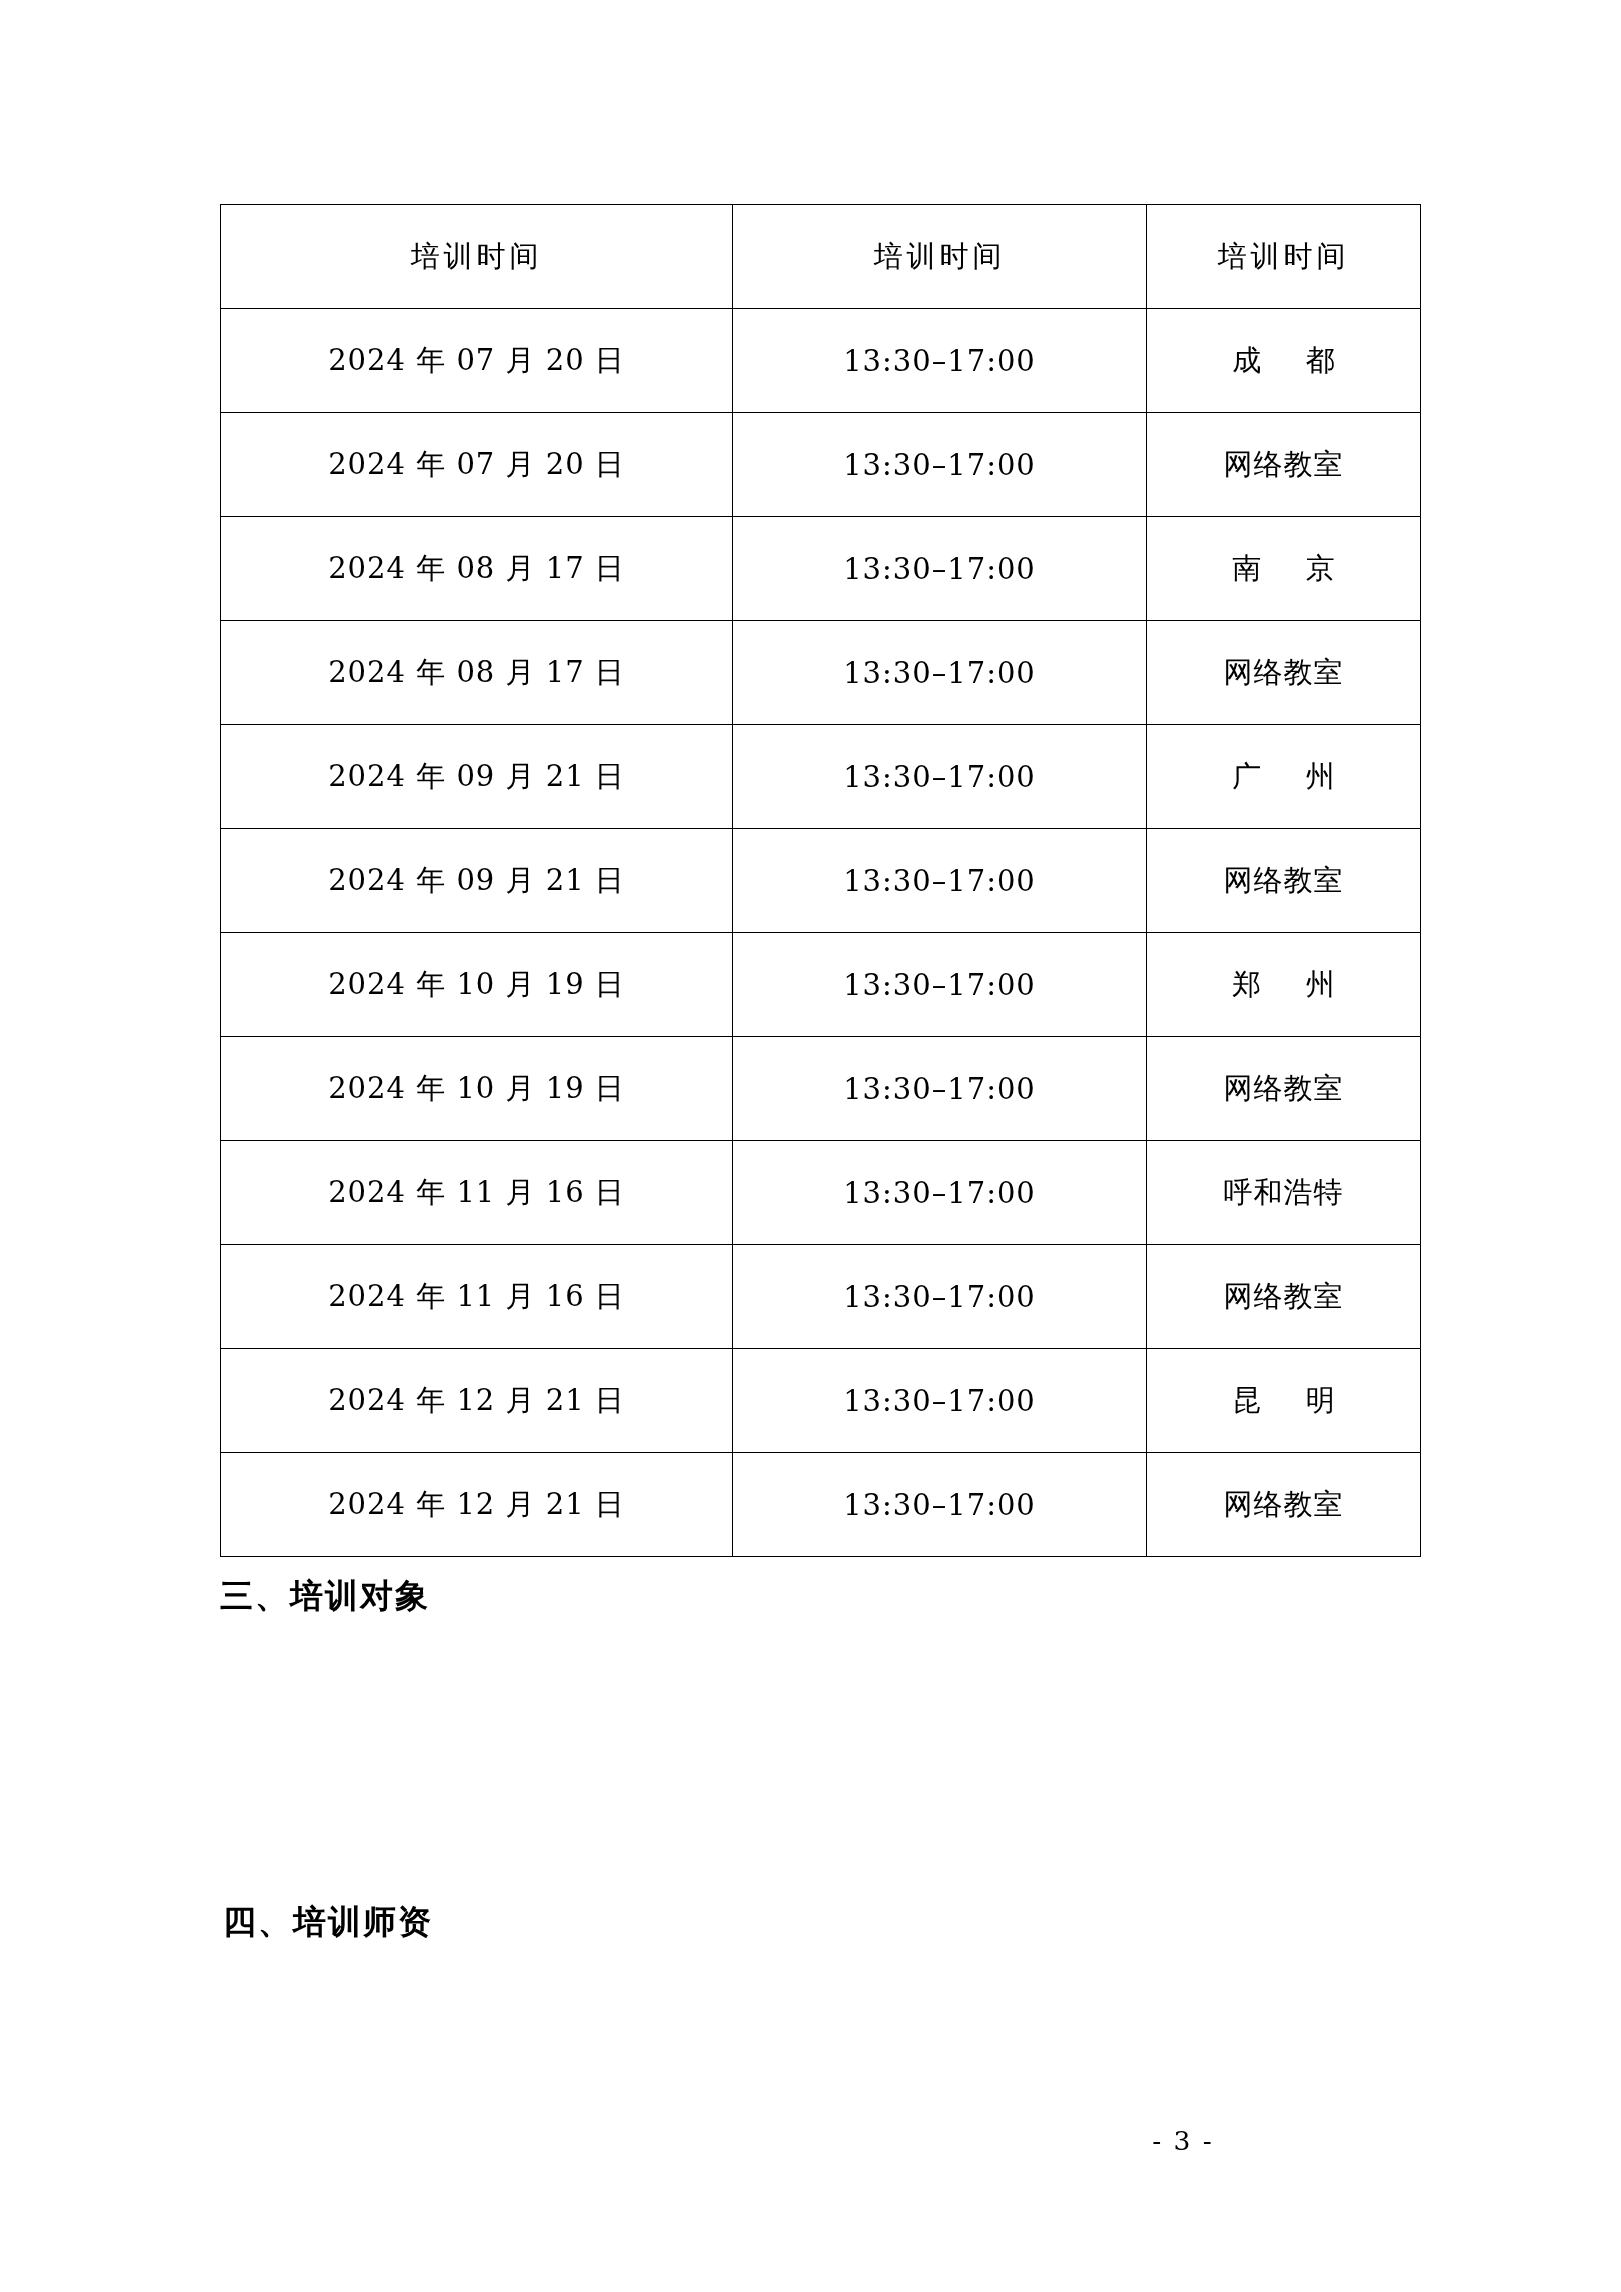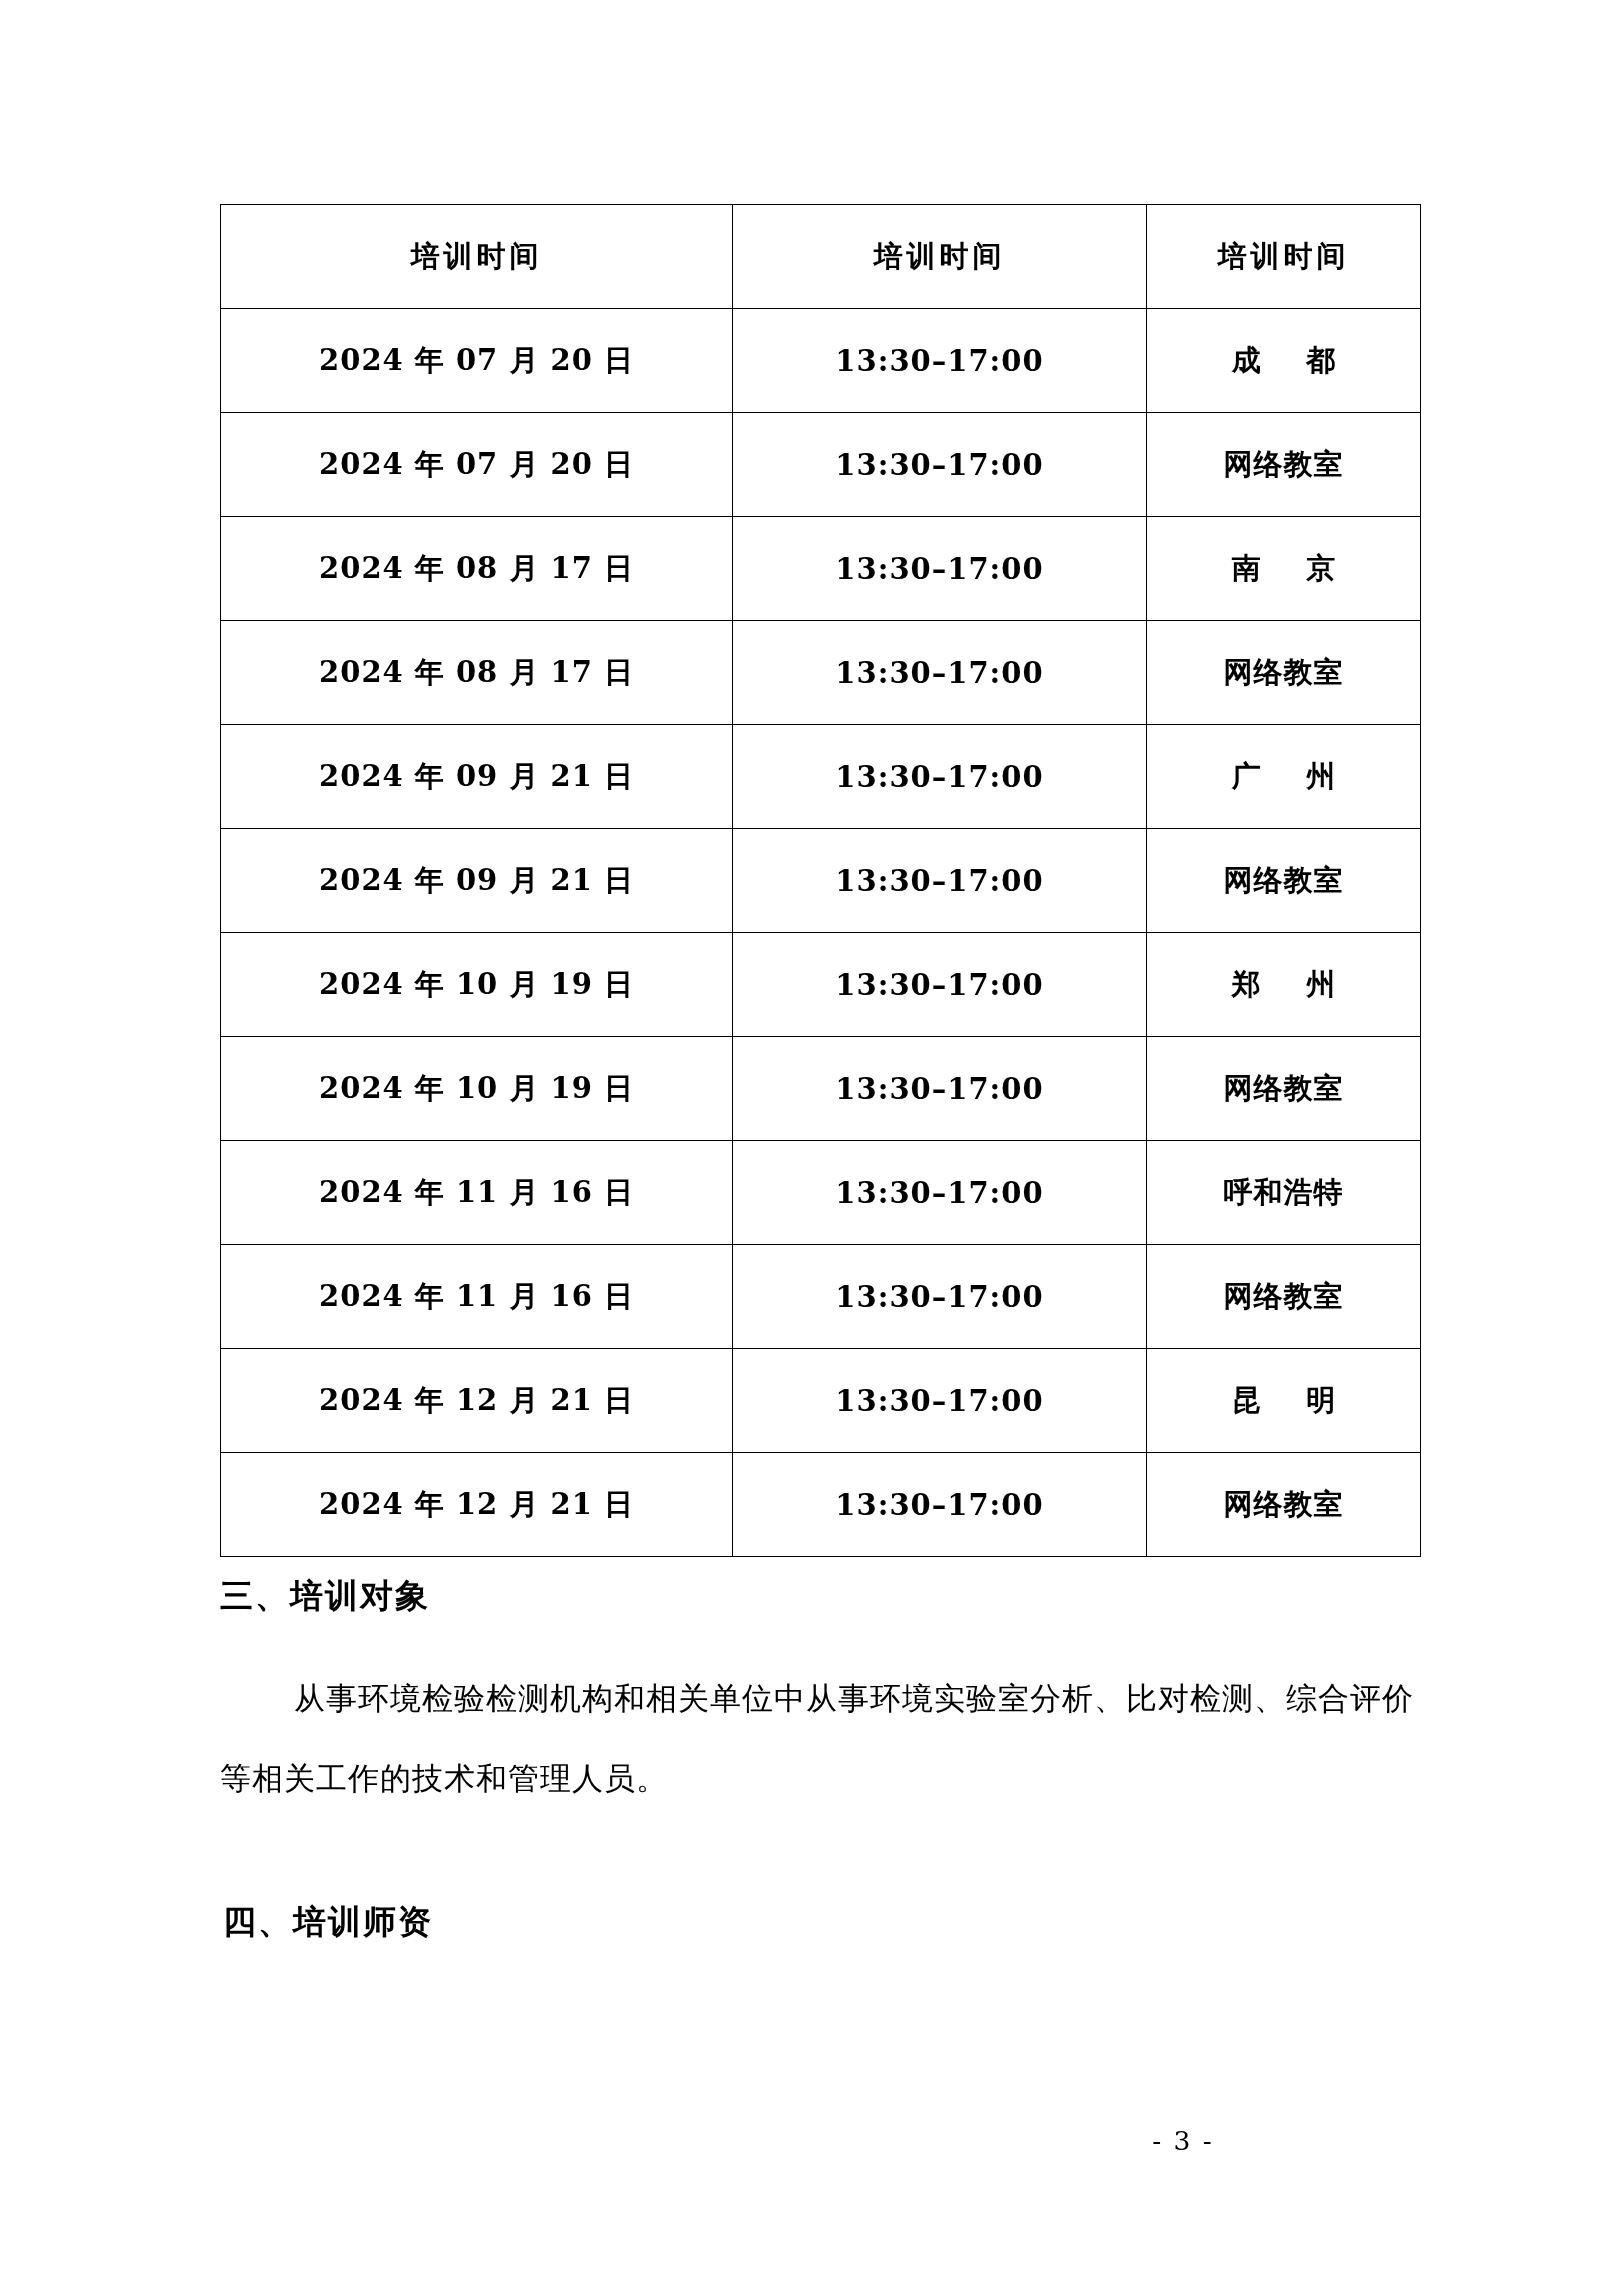--- a/index.html
+++ b/index.html
@@ -38,21 +38,21 @@
   table.schedule col.c1 { width: 512px; }
   table.schedule col.c2 { width: 414px; }
   table.schedule col.c3 { width: 274px; }
 
   table.schedule th,
   table.schedule td {
     border: 1.5px solid #000000;
     height: 101px;
     text-align: center;
     vertical-align: middle;
-    font-weight: bold;
+    font-weight: normal;
     font-size: 29px;
     letter-spacing: 1px;
     font-family: "DejaVu Serif", "Liberation Serif", serif;
   }
   table.schedule th {
     font-size: 29px;
     letter-spacing: 3.9px;
   }
   td.date {
     font-size: 29px;
@@ -184,20 +184,19 @@
             <td class="date">2024 年 12 月 21 日</td>
             <td class="time">13:30–17:00</td>
             <td class="place">网络教室</td>
           </tr>
         </tbody>
     </table>
   </div>
 
   <div class="heading" id="h3">三、培训对象</div>
 
-  <div class="para" id="p1"><span class="indent"></span><span>从事环境检验检测机构和相关单位中从事环境实验室分析、比对检测、综合评价等相关工作的技术和管理人员。</span></div>
 
   <div class="heading" id="h4">四、培训师资</div>
 
   <div class="page-number">- 3 -</div>
 
 </div>
 
 
 </body></html>

